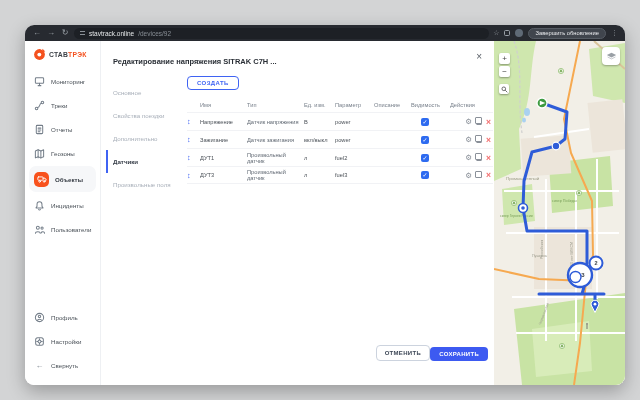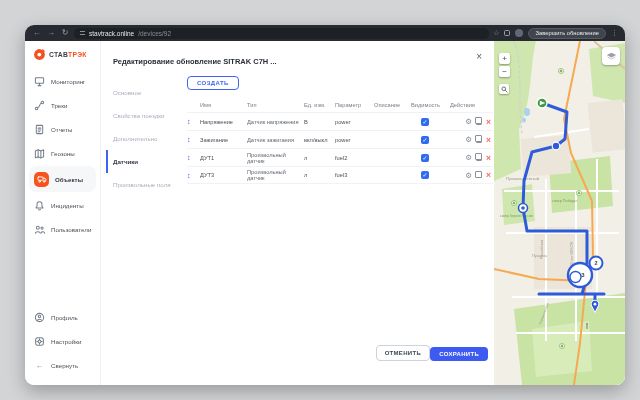--- a/index.html
+++ b/index.html
@@ -199,21 +199,21 @@
           </svg>
         <span>Настройки</span>
       </div>
       <div class="nav-item">
         <span class="collapse-arrow">←</span>
         <span>Свернуть</span>
       </div>
     </div>
 
     <div class="modal">
-      <div class="modal-title">Редактирование обновление SITRAK C7H ...</div>
+      <div class="modal-title">Редактирование напряжения SITRAK C7H ...</div>
       <span class="modal-close">×</span>
 
       <div class="tabs">
         <div class="tab">Основное</div>
         <div class="tab">Свойства поездки</div>
         <div class="tab">Дополнительно</div>
         <div class="tab active">Датчики</div>
         <div class="tab">Произвольные поля</div>
       </div>
 

